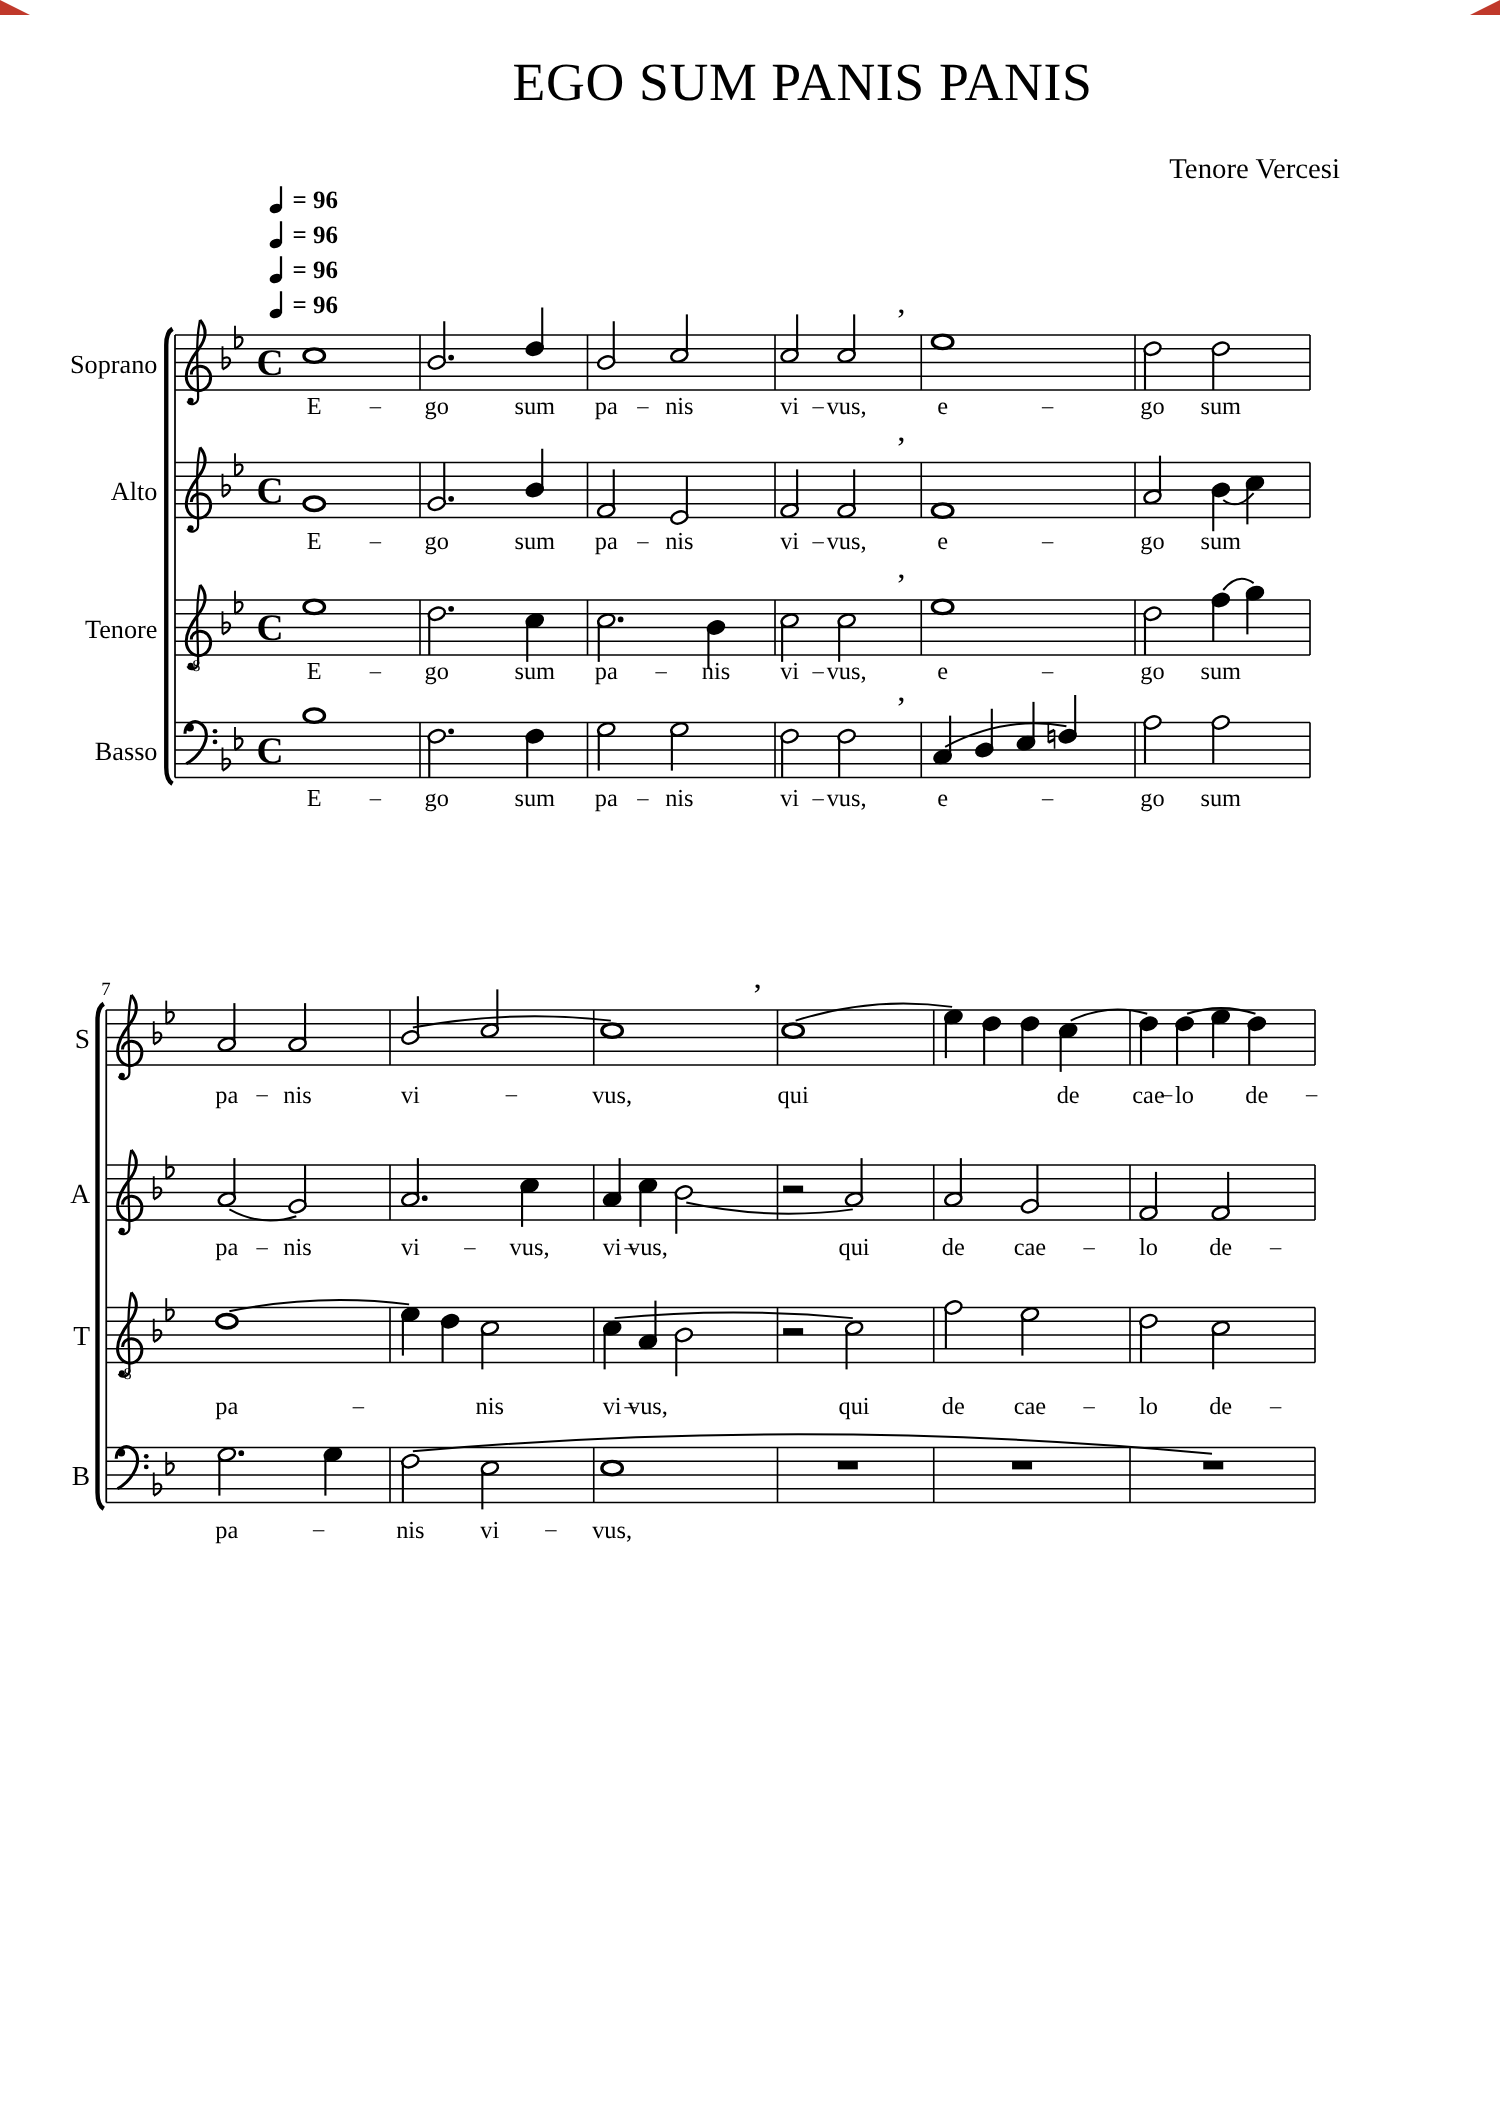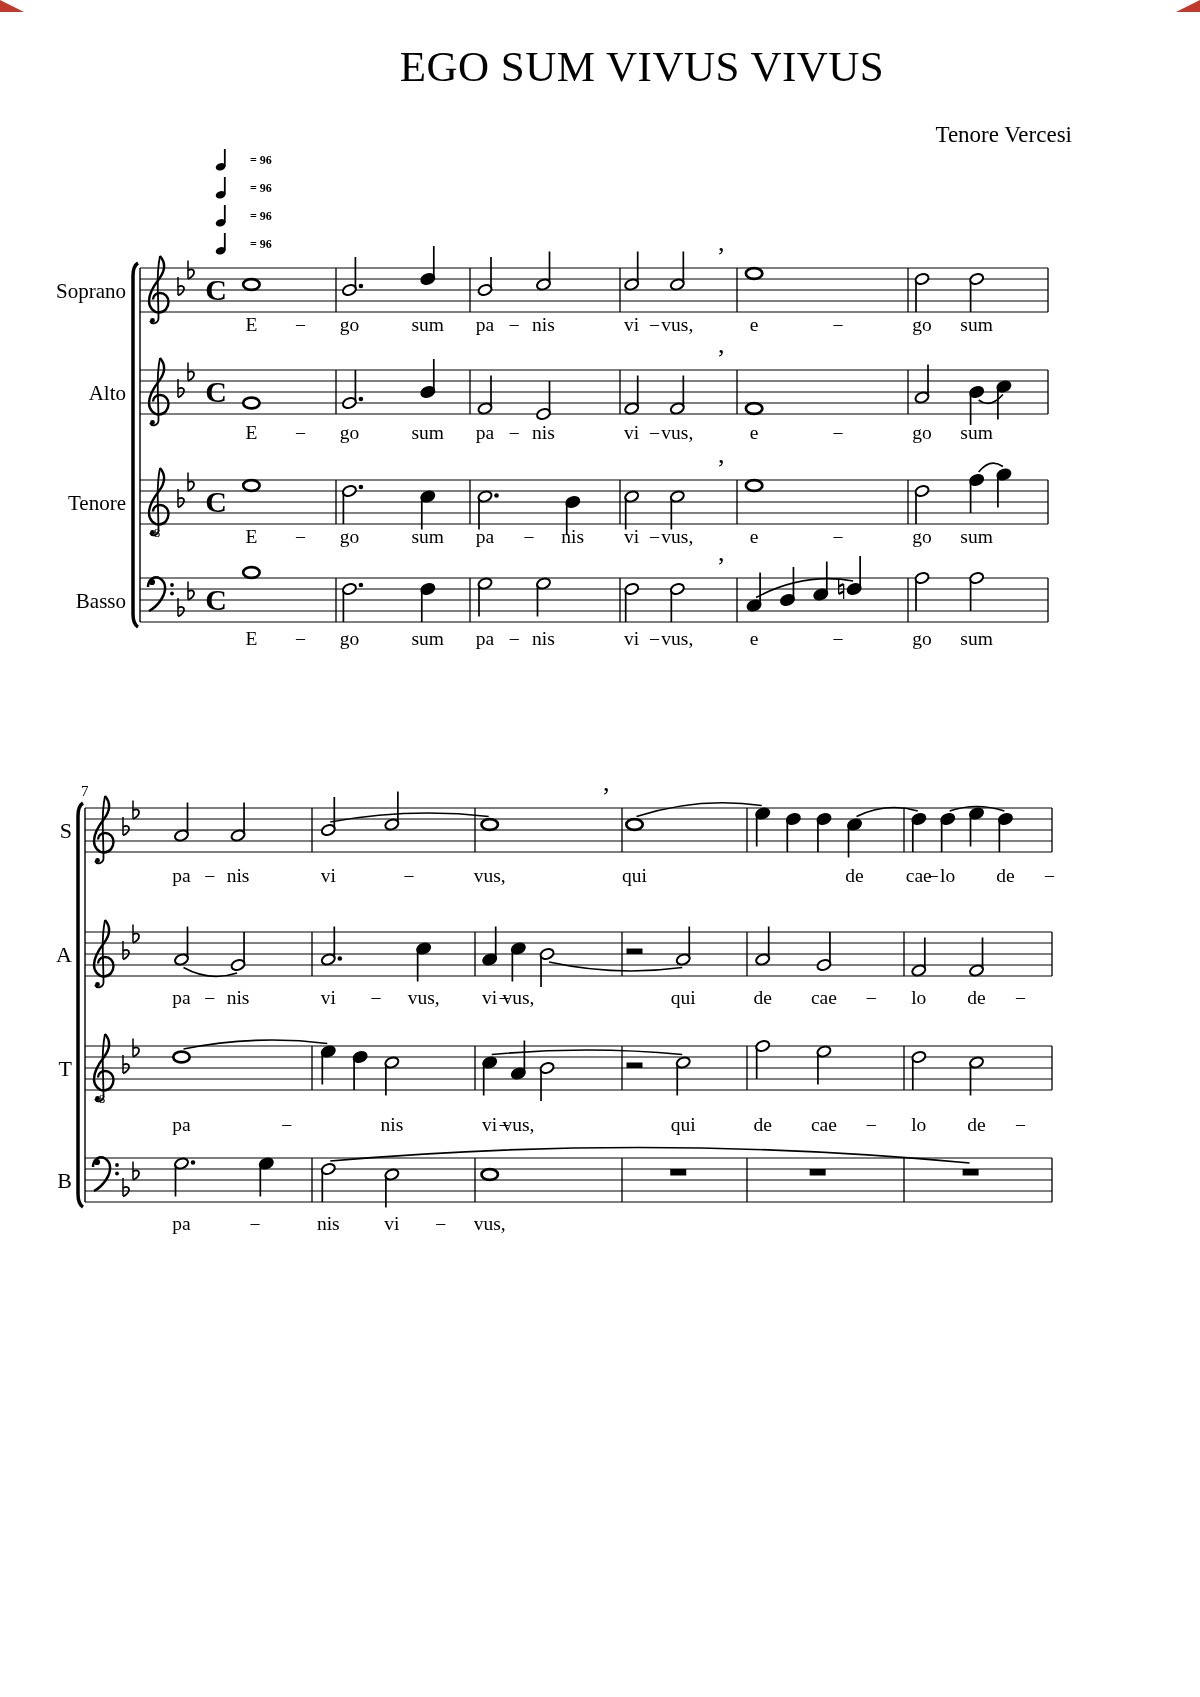--- a/index.html
+++ b/index.html
@@ -10,36 +10,36 @@
   }
   .title{
     position:absolute;top:42px;left:84px;right:0;text-align:center;
     font-size:43px;font-weight:normal;margin:0;letter-spacing:.5px;
   }
   .composer{
     position:absolute;top:122px;right:128px;font-size:23px;
   }
   .tempo-marks{position:absolute;top:144px;left:214px;z-index:2;}
   .tempo-row{display:flex;align-items:flex-end;height:28px;}
-  .tempo-text{font-size:12px;font-weight:bold;line-height:24px;margin-left:20px;}
+  .tempo-text{font-size:20px;font-weight:bold;line-height:24px;margin-left:4px;}
   #score-svg{position:absolute;top:0;left:0;z-index:1;}
   #score-svg text{font-family:"Liberation Serif","DejaVu Serif",serif;}
   #score-svg text.time-sig{font-weight:bold;}
   #score-svg text.measure-number{font-size:15px;}
   .corner{position:absolute;width:0;height:0;z-index:3;}
   .corner.tl{top:0;left:0;border-top:12px solid transparent;border-left:24px solid transparent;}
   .corner.tr{top:0;right:0;border-top:12px solid transparent;border-right:24px solid transparent;}
 </style>
 </head>
 <body>
 
 <div class="corner tl" style="border-left-color: rgb(192, 57, 43);"></div>
 <div class="corner tr" style="border-right-color: rgb(192, 57, 43);"></div>
 
-<h1 class="title">EGO SUM VIVUS VIVUS</h1>
+<h1 class="title">EGO SUM PANIS PANIS</h1>
 <div class="composer">Tenore Vercesi</div>
 <div class="tempo-marks">
     <div class="tempo-row">
       <svg width="16" height="26" viewBox="0 0 16 26">
         <line x1="10.8" y1="3" x2="10.8" y2="20.5" stroke="#000" stroke-width="1.8"></line>
         <ellipse cx="6.6" cy="20.8" rx="5" ry="3.6" fill="#000" transform="rotate(-18 6.6 20.8)"></ellipse>
       </svg>
       <span class="tempo-text">= 96</span>
     </div>
     <div class="tempo-row">

